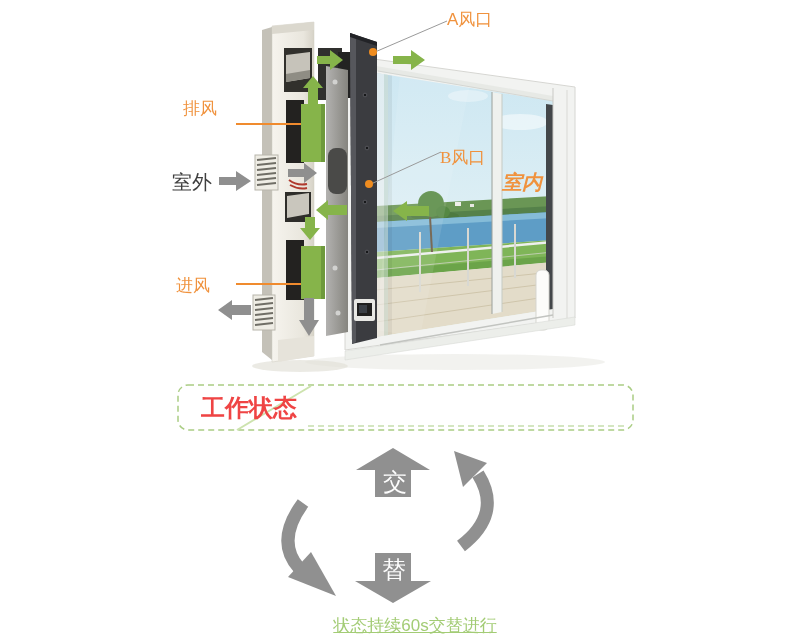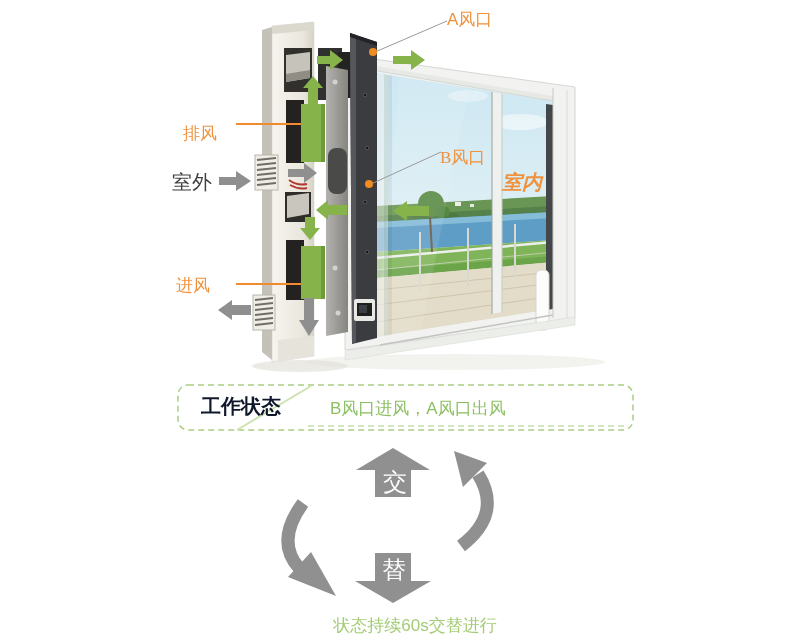--- a/index.html
+++ b/index.html
@@ -6,21 +6,21 @@
   body{
     width:790px;height:644px;position:relative;overflow:hidden;
     background:#ffffff;font-family:"Liberation Sans",sans-serif;
   }
   #stage{position:absolute;left:0;top:0;width:790px;height:464px;}
   svg.layer{position:absolute;left:0;top:0;}
   .txt{position:absolute;white-space:nowrap;line-height:1.2;}
   .lbl-orange{color:#f0923d;font-size:17px;}
   .lbl-dark{color:#3f3f3f;font-size:20px;}
   .lbl-indoor{color:#f0923d;font-size:20px;font-weight:bold;}
-  .status-title{color:#0f172a;font-size:20px;font-weight:bold;}
+  .status-title{color:#ef4444;font-size:24px;font-weight:bold;}
   .status-desc{color:#8cbf63;font-size:17px;}
   .cycle-char{color:#fdfdfd;font-size:24px;}
   .caption{color:#a3cc75;font-size:17px;width:300px;text-align:center;}
 </style>
 </head>
 <body>
 
 <div id="stage">
 
 <svg class="layer" width="790" height="644" viewBox="0 0 790 644">
@@ -203,26 +203,25 @@
       <polygon points="454,451 487,463 463,487"></polygon>
     </g>
     <g>
       <path d="M303,503 Q275,541 299,568" fill="none" stroke="#909090" stroke-width="13"></path>
       <polygon points="336,596 288,577 311,552"></polygon>
     </g>
   </g>
 </svg>
 
 <div class="txt lbl-orange" style="left:447px;top:10px;">A风口</div>
-<div class="txt lbl-orange" style="left:183px;top:124px;text-align:right;">排风</div>
+<div class="txt lbl-orange" style="left:183px;top:99px;text-align:right;">排风</div>
 <div class="txt lbl-dark" style="left:172px;top:170px;">室外</div>
 <div class="txt lbl-orange" style="left:440px;top:148px;font-family:Liberation Serif, serif;">B风口</div>
 <div class="txt lbl-indoor" style="left:502px;top:170px;font-style:italic;">室内</div>
 <div class="txt lbl-orange" style="left:176px;top:276px;">进风</div>
 
 <div class="txt status-title" style="left:201px;top:394px;">工作状态</div>
-<div class="txt status-desc" style="left:330px;top:399px;">B风口进风，A风口出风</div>
 
 <div class="txt cycle-char" style="left:383px;top:468px;">交</div>
 <div class="txt cycle-char" style="left:382px;top:556px;">替</div>
-<div class="txt caption" style="left:265px;top:616px;">状态持续60s交替进行</div>
+<div class="txt caption" style="left:265px;top:616px;text-decoration:underline;">状态持续60s交替进行</div>
 
 </div>
 
 </body></html>

